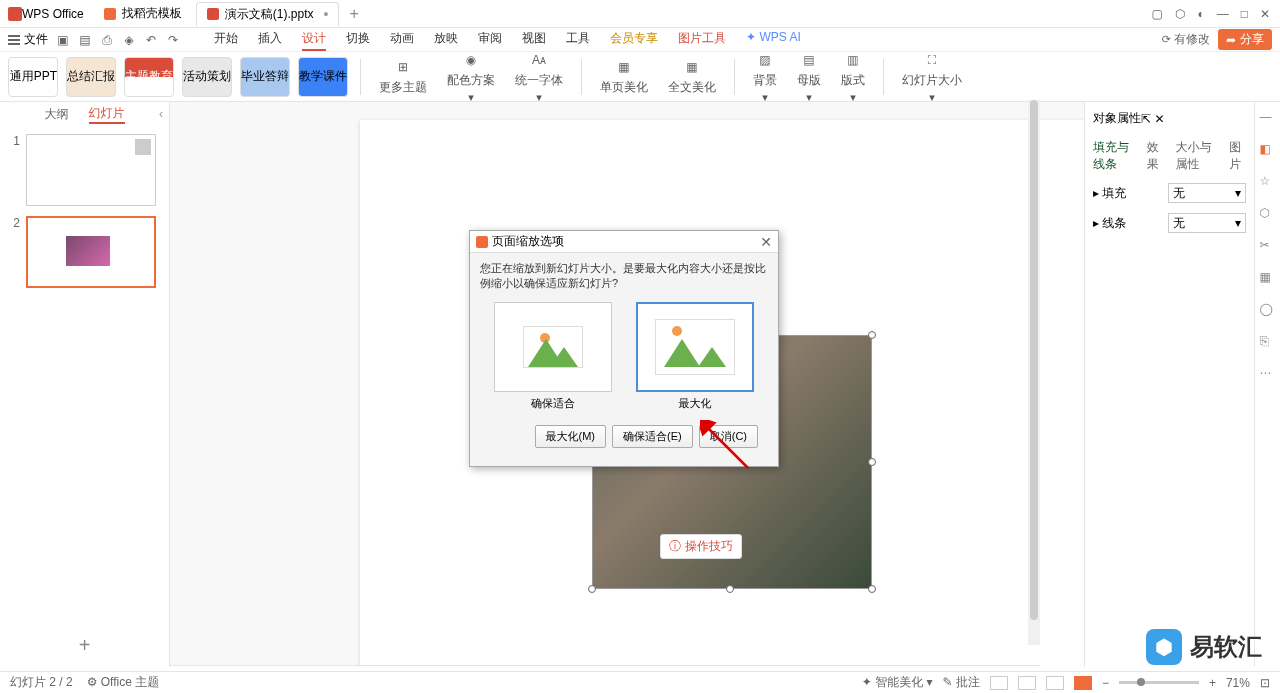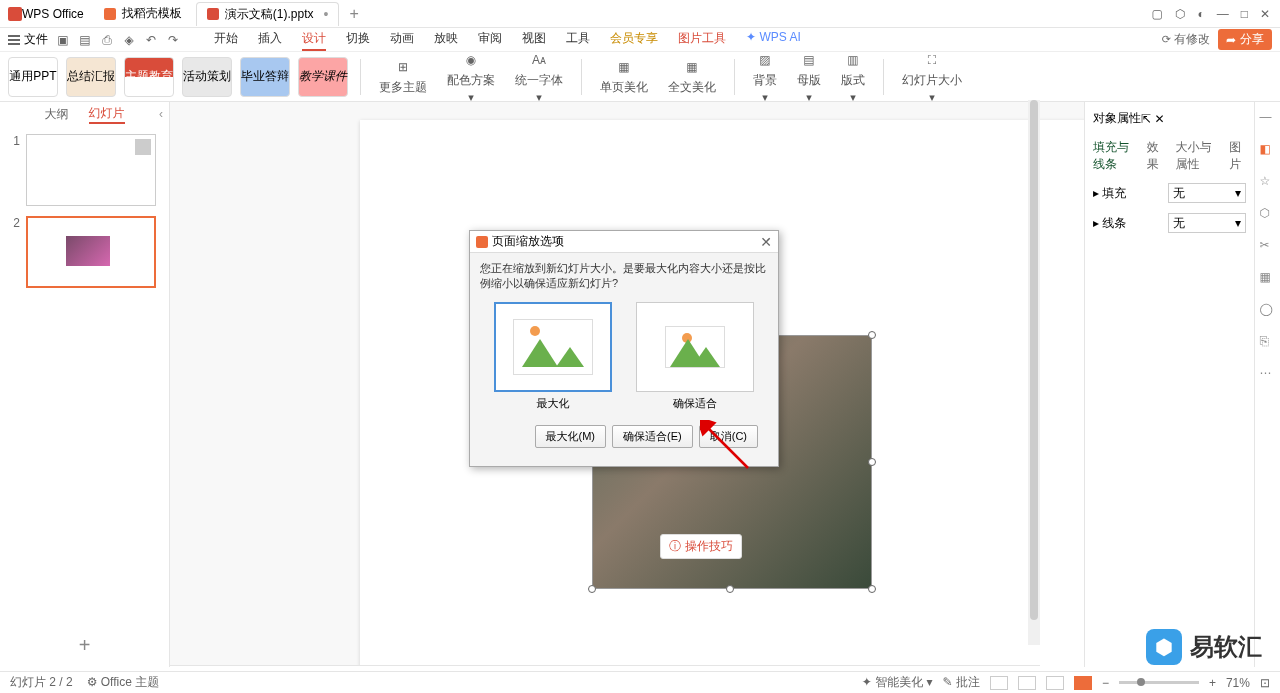--- a/index.html
+++ b/index.html
@@ -22,26 +22,26 @@
 .quick-icon{width:14px;height:14px;display:inline-flex;align-items:center;justify-content:center;color:#666;cursor:pointer;}
 .menu-tabs{display:flex;gap:20px;margin-left:30px;}
 .menu-tab{cursor:pointer;color:#333;padding:2px 0;}
 .menu-tab.active{color:#d94c3a;border-bottom:2px solid #d94c3a;}
 .menu-tab.orange{color:#d94c3a;}
 .menu-tab.yellow{color:#c88b00;}
 .menu-tab.ai{color:#5b8cff;}
 .menubar-right{margin-left:auto;display:flex;gap:8px;align-items:center;}
 .share-btn{background:#ed6c3a;color:#fff;padding:2px 8px;border-radius:3px;display:flex;align-items:center;gap:4px;}
 .ribbon{height:50px;display:flex;align-items:center;padding:4px 8px;gap:8px;border-bottom:1px solid #e5e5e5;}
-.tpl-card{width:50px;height:40px;border:1px solid #ddd;border-radius:4px;display:flex;flex-direction:column;align-items:center;justify-content:center;font-size:10px;cursor:pointer;position:relative;}
+.tpl-card{width:50px;height:40px;border:1px solid #ddd;border-radius:4px;display:flex;flex-direction:column;align-items:flex-end;justify-content:center;font-size:10px;cursor:pointer;position:relative;}
 .tpl-card.red{background:linear-gradient(#d94c3a 50%,#fff 50%);}
 .tpl-card.orange-c{background:#f5e6d3;}
 .tpl-card.gray{background:#e8e8e8;}
 .tpl-card.bluelight{background:#a8c8f0;}
-.tpl-card.green{background:#fca5a5;font-style:italic;}
+.tpl-card.green{background:#3b82f6;}
 .ribbon-sep{width:1px;height:36px;background:#ddd;margin:0 4px;}
 .ribbon-btn{display:flex;flex-direction:column;align-items:center;gap:2px;cursor:pointer;padding:0 6px;font-size:11px;color:#555;}
 .ribbon-icon{width:20px;height:20px;display:flex;align-items:center;justify-content:center;color:#666;}
 .main{display:flex;height:565px;}
 .slidepanel{width:170px;border-right:1px solid #e5e5e5;display:flex;flex-direction:column;}
 .slidepanel-tabs{height:24px;display:flex;align-items:center;justify-content:center;gap:20px;padding:0 18px;}
 .sp-tab{cursor:pointer;color:#666;}
 .sp-tab.active{color:#d94c3a;border-bottom:2px solid #d94c3a;}
 .sp-collapse{position:absolute;right:6px;color:#999;cursor:pointer;}
 .slides{flex:1;overflow:auto;padding:8px;}
@@ -298,36 +298,36 @@
 <div class="dialog">
   <div class="dlg-title">
     <span class="dlg-title-icon"></span>
     <span>页面缩放选项</span>
     <span class="dlg-close">✕</span>
   </div>
   <div class="dlg-body">
     <div class="dlg-msg">您正在缩放到新幻灯片大小。是要最大化内容大小还是按比例缩小以确保适应新幻灯片?</div>
     <div class="dlg-opts">
       <div class="dlg-opt">
+        <div class="dlg-img">
+            <div class="dlg-img-inner fit">
+              <div class="sun"></div>
+              <div class="mountain"></div>
+            </div>
+          </div>
+        <div class="dlg-opt-label">确保适合</div>
+      </div>
+      <div class="dlg-opt">
         <div class="dlg-img sel">
             <div class="dlg-img-inner">
               <div class="sun"></div>
               <div class="mountain"></div>
             </div>
           </div>
         <div class="dlg-opt-label">最大化</div>
-      </div>
-      <div class="dlg-opt">
-        <div class="dlg-img">
-            <div class="dlg-img-inner fit">
-              <div class="sun"></div>
-              <div class="mountain"></div>
-            </div>
-          </div>
-        <div class="dlg-opt-label">确保适合</div>
       </div>
     </div>
     <div class="dlg-btns">
       <button class="dlg-btn">最大化(M)</button>
       <button class="dlg-btn">确保适合(E)</button>
       <button class="dlg-btn">取消(C)</button>
     </div>
   </div>
 </div>
 

